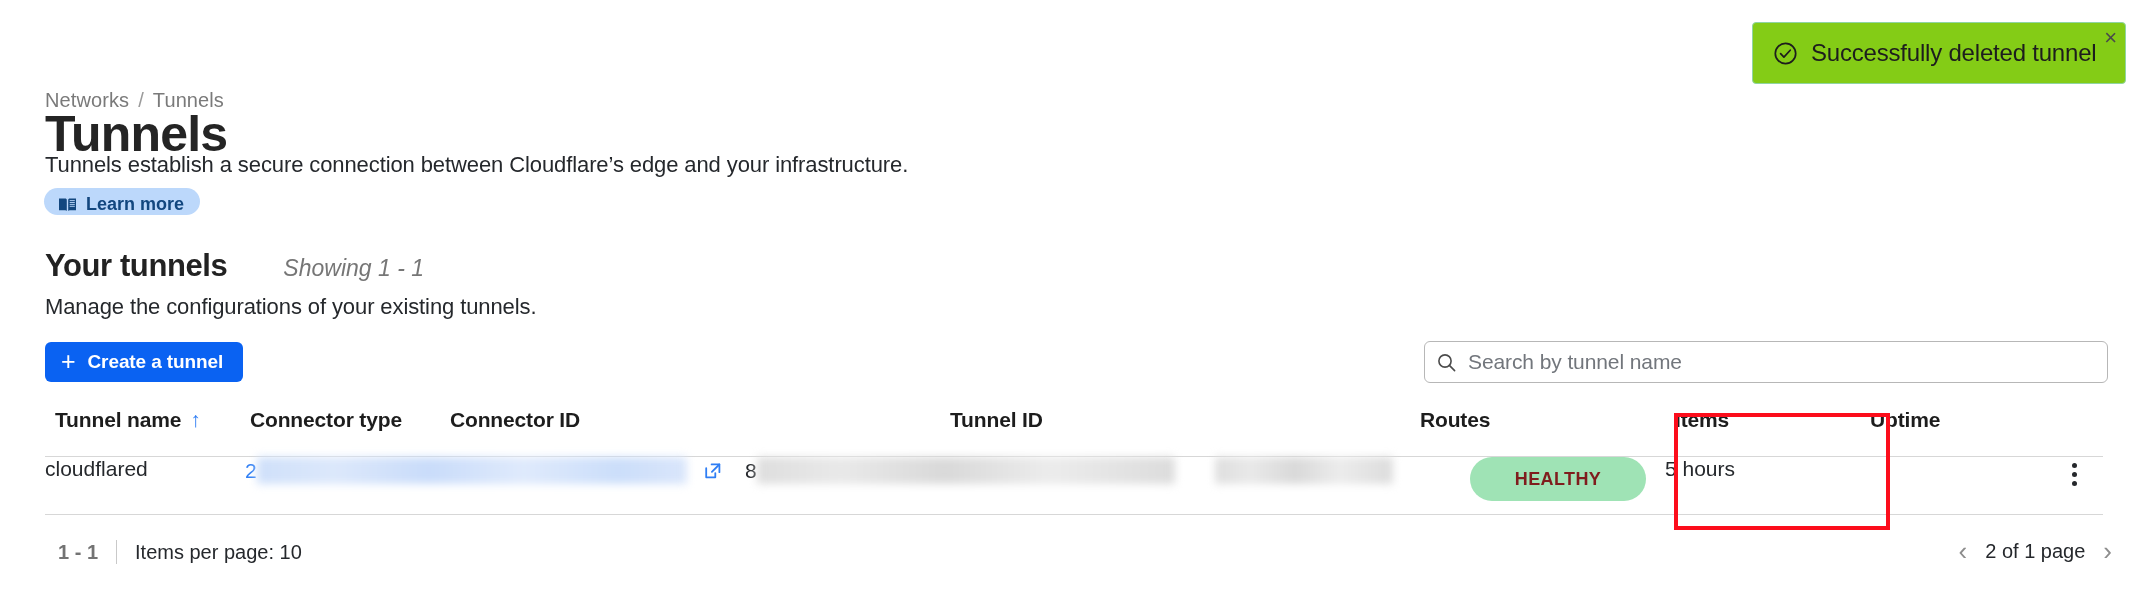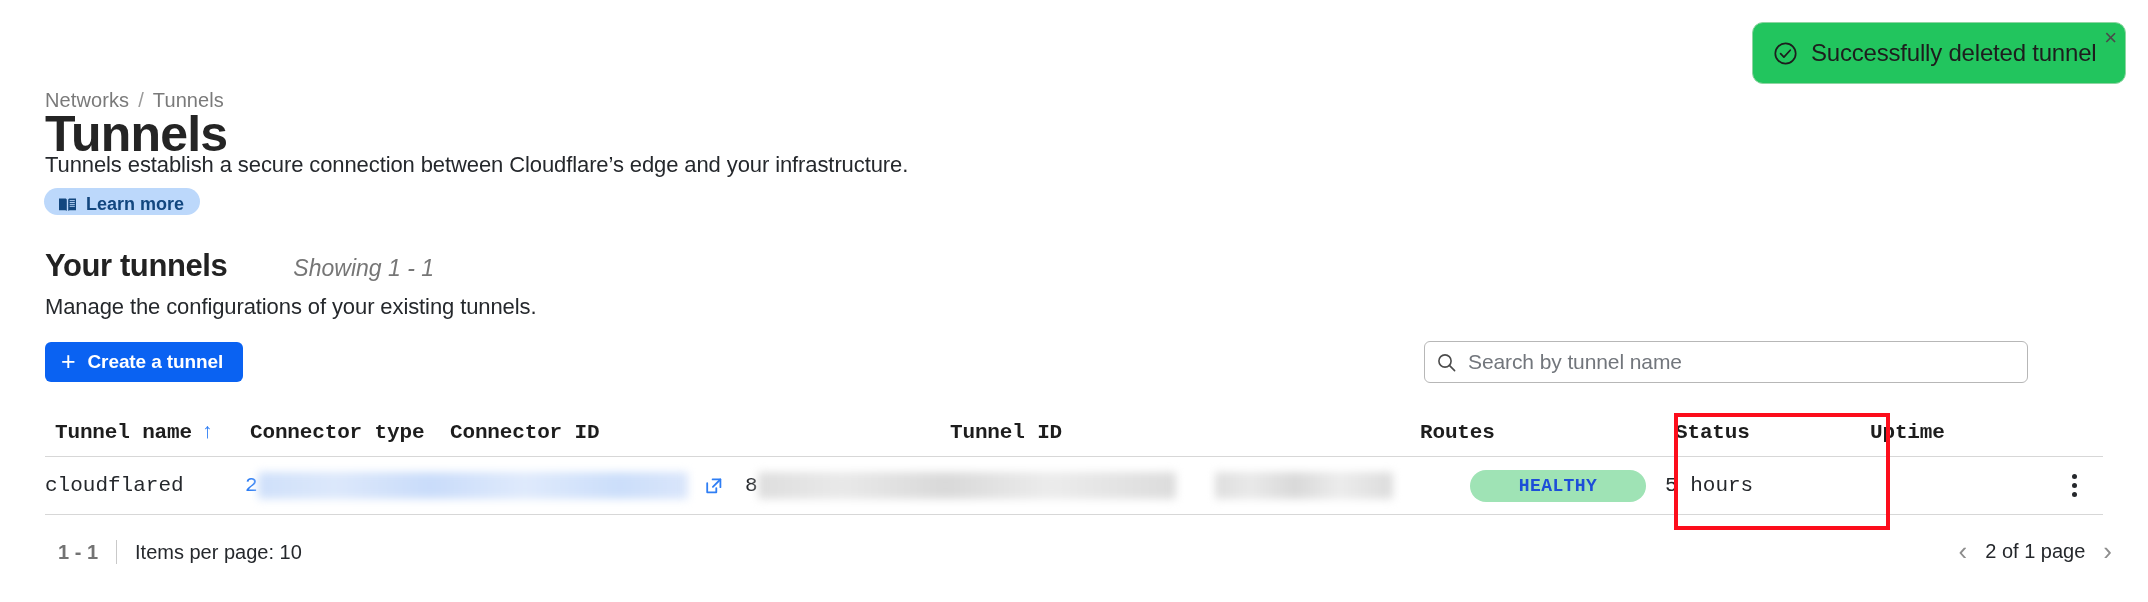--- a/index.html
+++ b/index.html
@@ -72,21 +72,21 @@
   }
   .learn-more .book-icon { display: flex; align-items: center; }
 
   
   .section-head {
     position: absolute;
     left: 45px;
     top: 248px;
     display: flex;
     align-items: baseline;
-    gap: 30px;
+    gap: 20px;
     white-space: nowrap;
   }
   .section-title {
     font-size: 31px;
     font-weight: 700;
     color: #222;
     letter-spacing: -0.4px;
   }
   .section-showing {
     font-size: 23px;
@@ -130,21 +130,21 @@
     line-height: 1;
     position: relative;
     top: -1px;
   }
 
   
   .search-wrap {
     position: absolute;
     left: 1424px;
     top: 341px;
-    width: 604px;
+    width: 684px;
     height: 42px;
     border: 1px solid #b7b7b7;
     border-radius: 6px;
     background: #fff;
     display: flex;
     align-items: center;
     box-sizing: border-box;
     padding: 4px 12px;
     gap: 10px;
   }
@@ -163,24 +163,22 @@
 
   
   .table {
     position: absolute;
     left: 45px;
     top: 408px;
     width: 2058px;
   }
   .trow {
     display: flex;
-    align-items: center;
     width: 100%;
     box-sizing: border-box;
-    font-family: Liberation Mono, monospace;
   }
   .thead {
     height: 49px;
     border-bottom: 1px solid #d7d7d7;
     font-size: 21px;
     font-weight: 700;
     color: #1d1d1d;
     letter-spacing: -0.15px;
   }
   .tbody-row {
@@ -233,23 +231,23 @@
   .ext-link-icon { margin-left: 16px; display: flex; align-items: center; cursor: pointer; }
   .tunnelid-cell { display: flex; align-items: center; }
   .tunnelid-prefix { color: #25282c; font-size: 21px; }
 
   
   .status-badge {
     display: inline-flex;
     align-items: center;
     justify-content: center;
     background: #9fe3b5;
-    color: #1d4ed8;
+    color: #7f1d1d;
     border-radius: 999px;
-    height: 32px;
+    height: 44px;
     min-width: 176px;
     padding: 0 18px;
     font-size: 18px;
     font-weight: 700;
     letter-spacing: 0.4px;
     box-sizing: border-box;
   }
 
   
   .kebab {
@@ -318,23 +316,23 @@
     user-select: none;
   }
 
   
   .toast {
     position: absolute;
     left: 1752px;
     top: 22px;
     width: 374px;
     height: 62px;
-    background: #22c55e;
+    background: #84cc16;
     border: 1px solid #8fd5a2;
-    border-radius: 11px;
+    border-radius: 4px;
     box-sizing: border-box;
     display: flex;
     align-items: center;
     gap: 13px;
     padding: 0 20px;
   }
   .toast-icon { display: flex; align-items: center; flex: 0 0 auto; }
   .toast-text {
     font-size: 24px;
     color: #1d1d1d;
@@ -397,21 +395,21 @@
 <div class="table">
 
   <div class="trow thead">
     <div class="col-name">
       <span>Tunnel name</span><span class="sort-arrow">↑</span>
     </div>
     <div class="col-conntype">Connector type</div>
     <div class="col-connid">Connector ID</div>
     <div class="col-tunnelid">Tunnel ID</div>
     <div class="col-routes">Routes</div>
-    <div class="col-status">Status</div>
+    <div class="col-status">Items</div>
     <div class="col-uptime">Uptime</div>
     <div class="col-menu"></div>
   </div>
 
   <div class="trow tbody-row">
     <div class="col-conntype">cloudflared</div>
     <div class="col-connid">
       <div class="connid-cell">
         <span class="connid-prefix">2</span>
         <span class="redact redact-blue" style="width:430px"></span>

